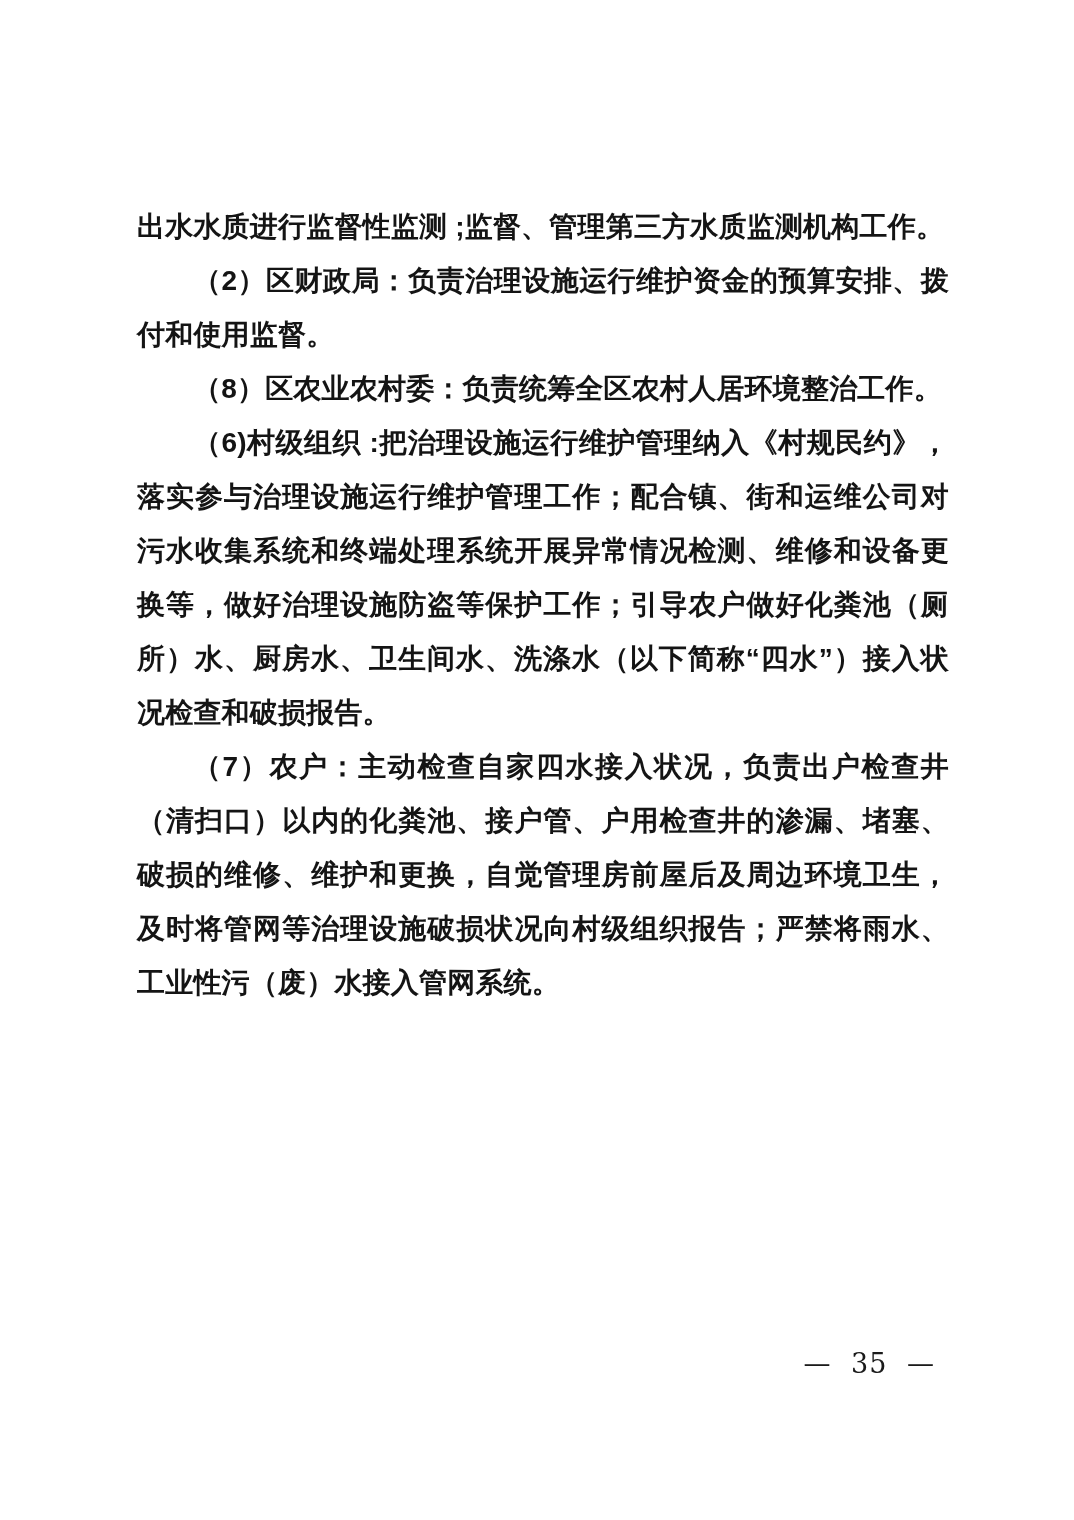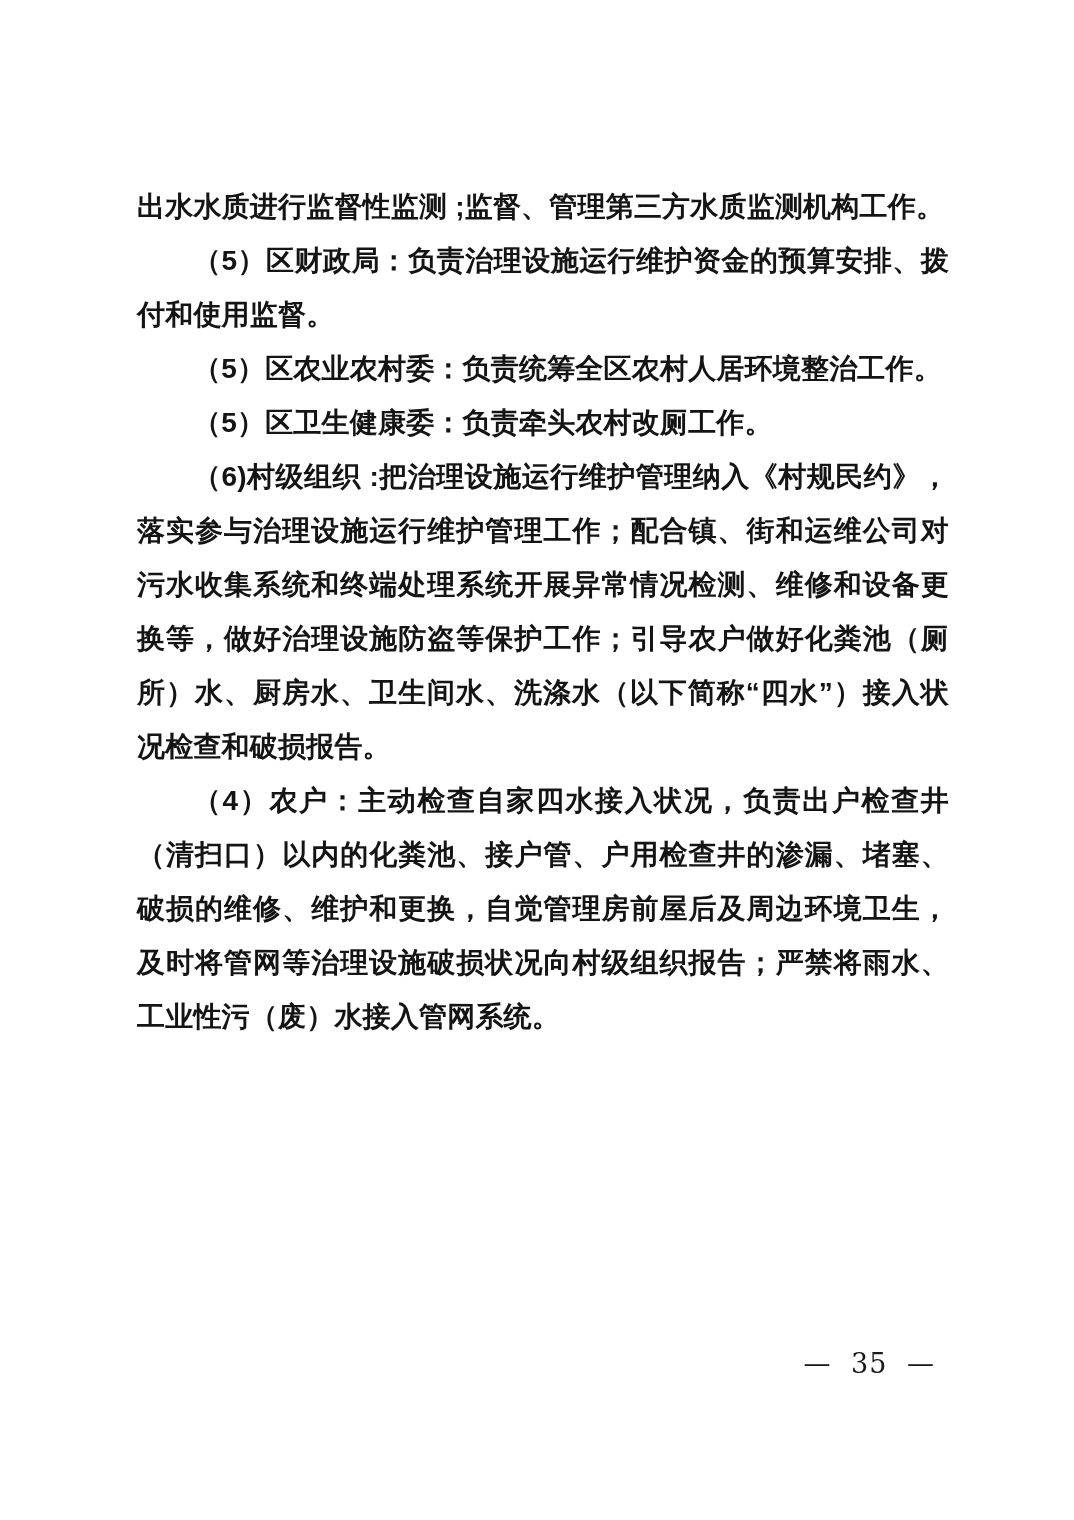--- a/index.html
+++ b/index.html
@@ -12,21 +12,21 @@
     width: 1074px;
     height: 1520px;
     background: #ffffff;
     overflow: hidden;
     margin: 0 auto;
     font-family: "Liberation Sans", sans-serif;
   }
   .content {
     position: absolute;
     left: 137px;
-    top: 180px;
+    top: 200px;
     width: 812px;
   }
   .para {
     margin: 0;
     padding: 0;
     font-size: 28px;
     line-height: 54px;
     font-weight: 700;
     color: #141414;
     text-align: justify;
@@ -52,24 +52,23 @@
     margin-top: 10px;
   }
 </style>
 </head>
 <body>
 
 <div class="page">
 
   <main class="content">
     <p class="para">出水水质进行监督性监测 ;监督、管理第三方水质监测机构工作。</p>
-    <p class="para indent">（5）区财政局：负责治理设施运行维护资金的预算安排、拨付和使用监督。</p>
-    <p class="para indent">（5）区农业农村委：负责统筹全区农村人居环境整治工作。</p>
-    <p class="para indent">（5）区卫生健康委：负责牵头农村改厕工作。</p>
+    <p class="para indent">（2）区财政局：负责治理设施运行维护资金的预算安排、拨付和使用监督。</p>
+    <p class="para indent">（8）区农业农村委：负责统筹全区农村人居环境整治工作。</p>
     <p class="para indent">（6)村级组织 :把治理设施运行维护管理纳入《村规民约》，落实参与治理设施运行维护管理工作；配合镇、街和运维公司对污水收集系统和终端处理系统开展异常情况检测、维修和设备更换等，做好治理设施防盗等保护工作；引导农户做好化粪池（厕所）水、厨房水、卫生间水、洗涤水（以下简称“四水”）接入状况检查和破损报告。</p>
-    <p class="para indent">（4）农户：主动检查自家四水接入状况，负责出户检查井（清扫口）以内的化粪池、接户管、户用检查井的渗漏、堵塞、破损的维修、维护和更换，自觉管理房前屋后及周边环境卫生，及时将管网等治理设施破损状况向村级组织报告；严禁将雨水、工业性污（废）水接入管网系统。</p>
+    <p class="para indent">（7）农户：主动检查自家四水接入状况，负责出户检查井（清扫口）以内的化粪池、接户管、户用检查井的渗漏、堵塞、破损的维修、维护和更换，自觉管理房前屋后及周边环境卫生，及时将管网等治理设施破损状况向村级组织报告；严禁将雨水、工业性污（废）水接入管网系统。</p>
   </main>
 
   <footer class="footer">
     <span class="pageno">— 35 —</span>
   </footer>
 
 </div>
 
 </body></html>

